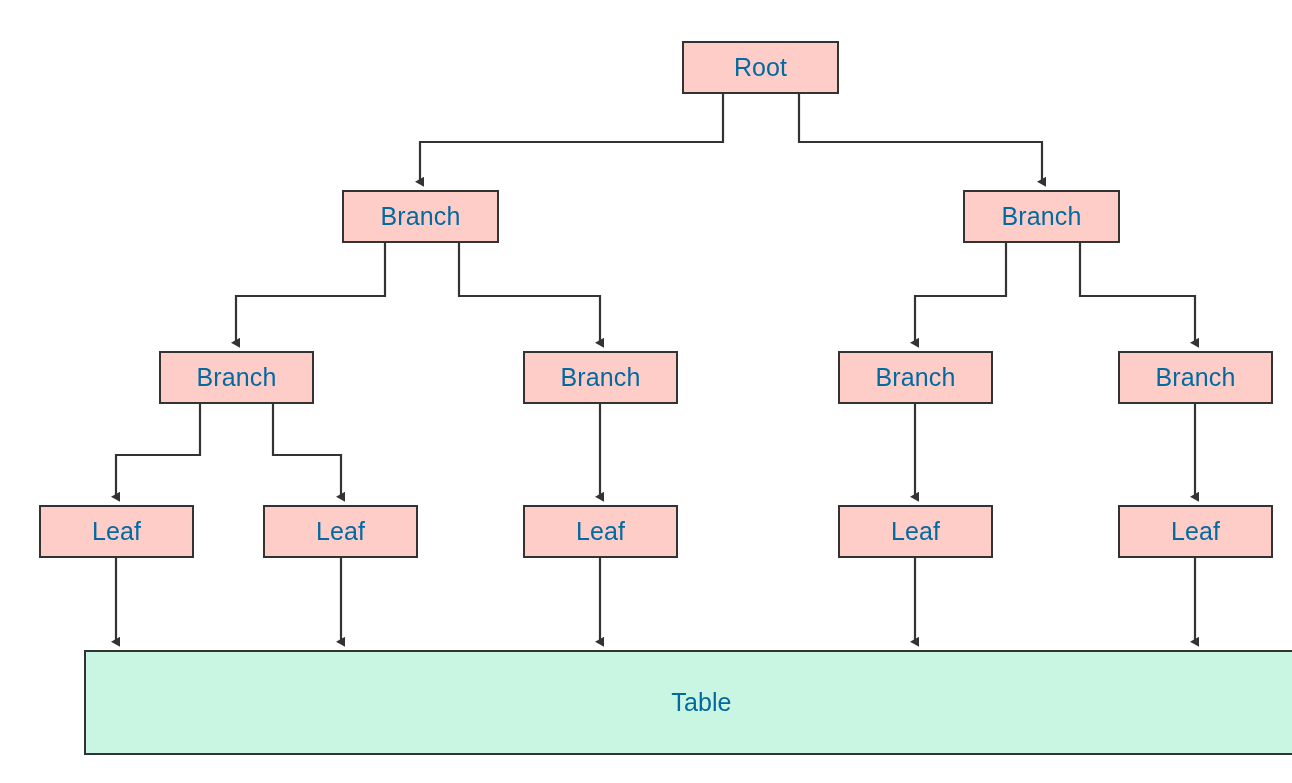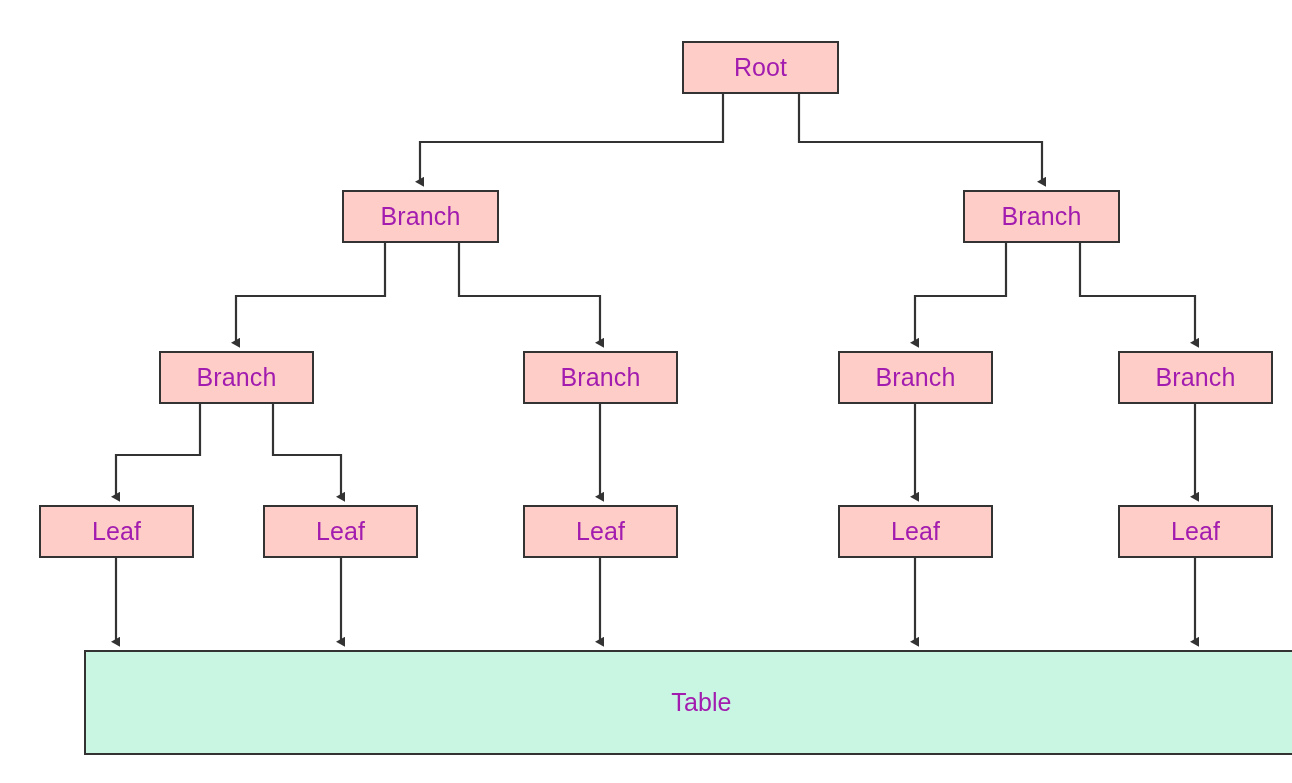--- a/index.html
+++ b/index.html
@@ -25,21 +25,21 @@
     height: 783px;
   }
   .node {
     position: absolute;
     box-sizing: border-box;
     display: flex;
     align-items: center;
     justify-content: center;
     border: 2px solid #333333;
     font-size: 25px;
-    color: #a21caf;
+    color: #0369a1;
     line-height: 1;
     letter-spacing: 0.1px;
     white-space: nowrap;
   }
   .node-pink {
     background: #ffcdc8;
   }
   .node-green {
     background: #c9f5e3;
   }

